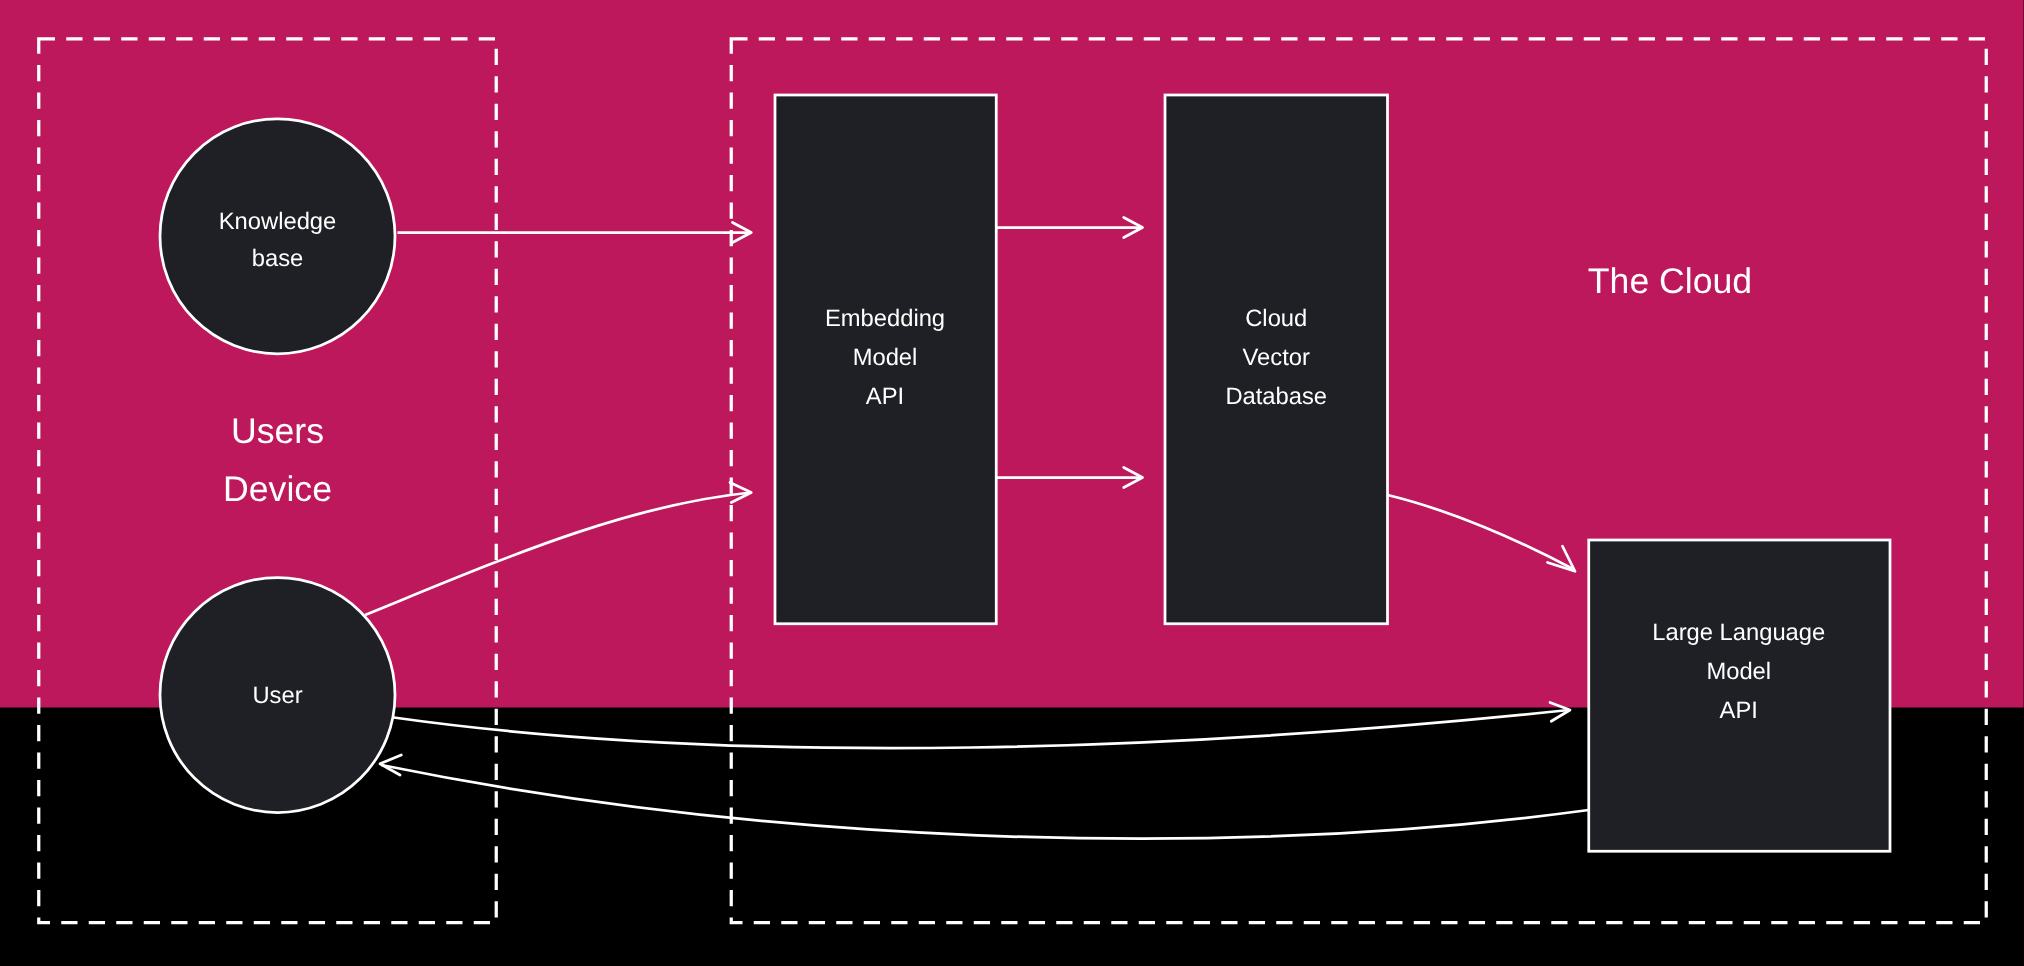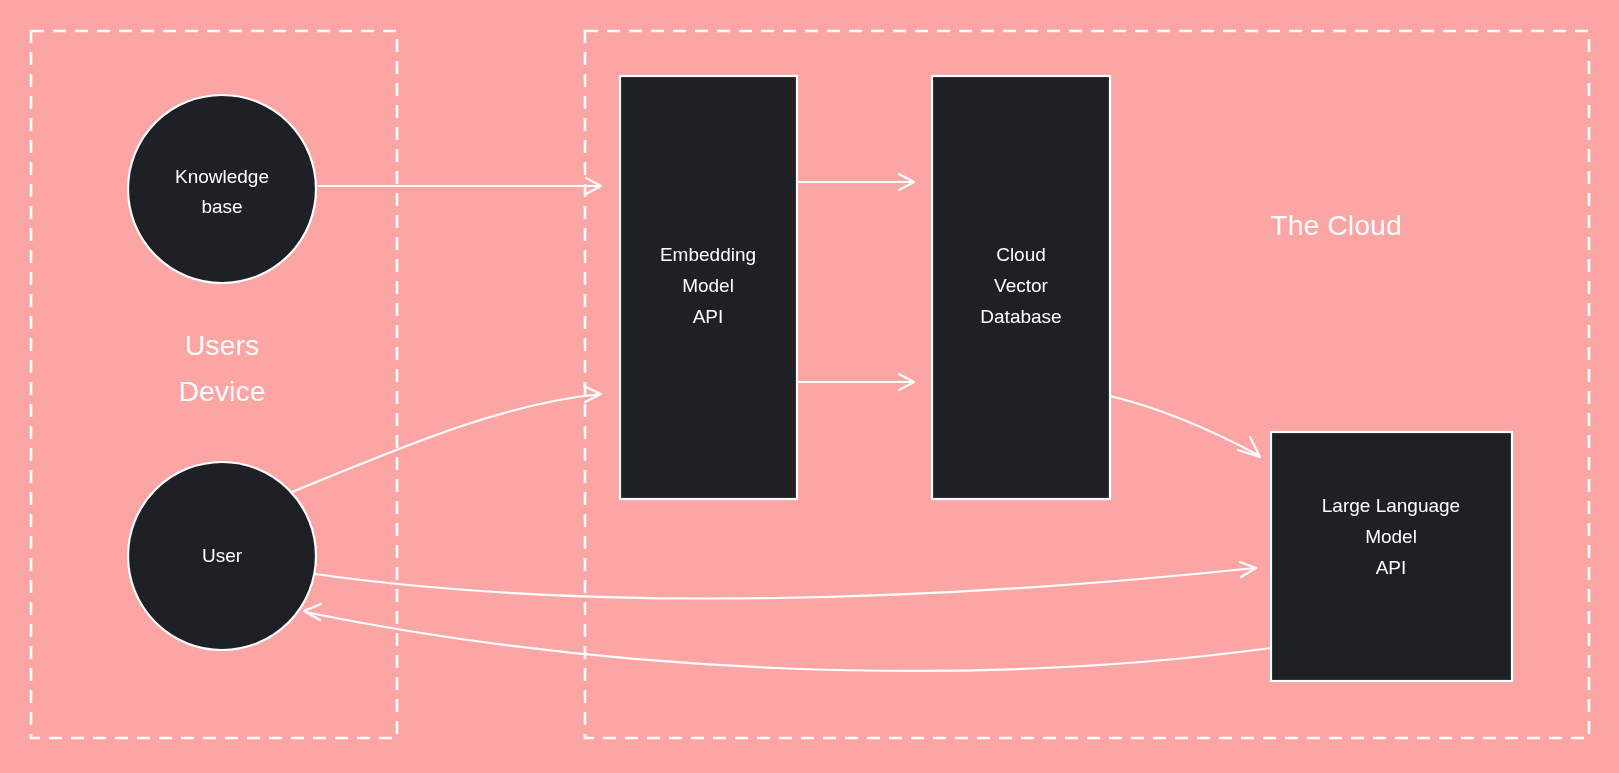--- a/index.html
+++ b/index.html
@@ -10,22 +10,22 @@
   }
   body {
     width: 1619px;
     height: 773px;
     overflow: hidden;
     font-family: "Liberation Sans", sans-serif;
   }
   #diagram-root {
     position: relative;
     width: 1619px;
-    height: 773px;
-    background: #fca5a5;
+    height: 566px;
+    background: #be185d;
   }
   svg#diagram-svg {
     position: absolute;
     top: 0;
     left: 0;
     width: 1619px;
     height: 773px;
     display: block;
   }
   .zone-border {

